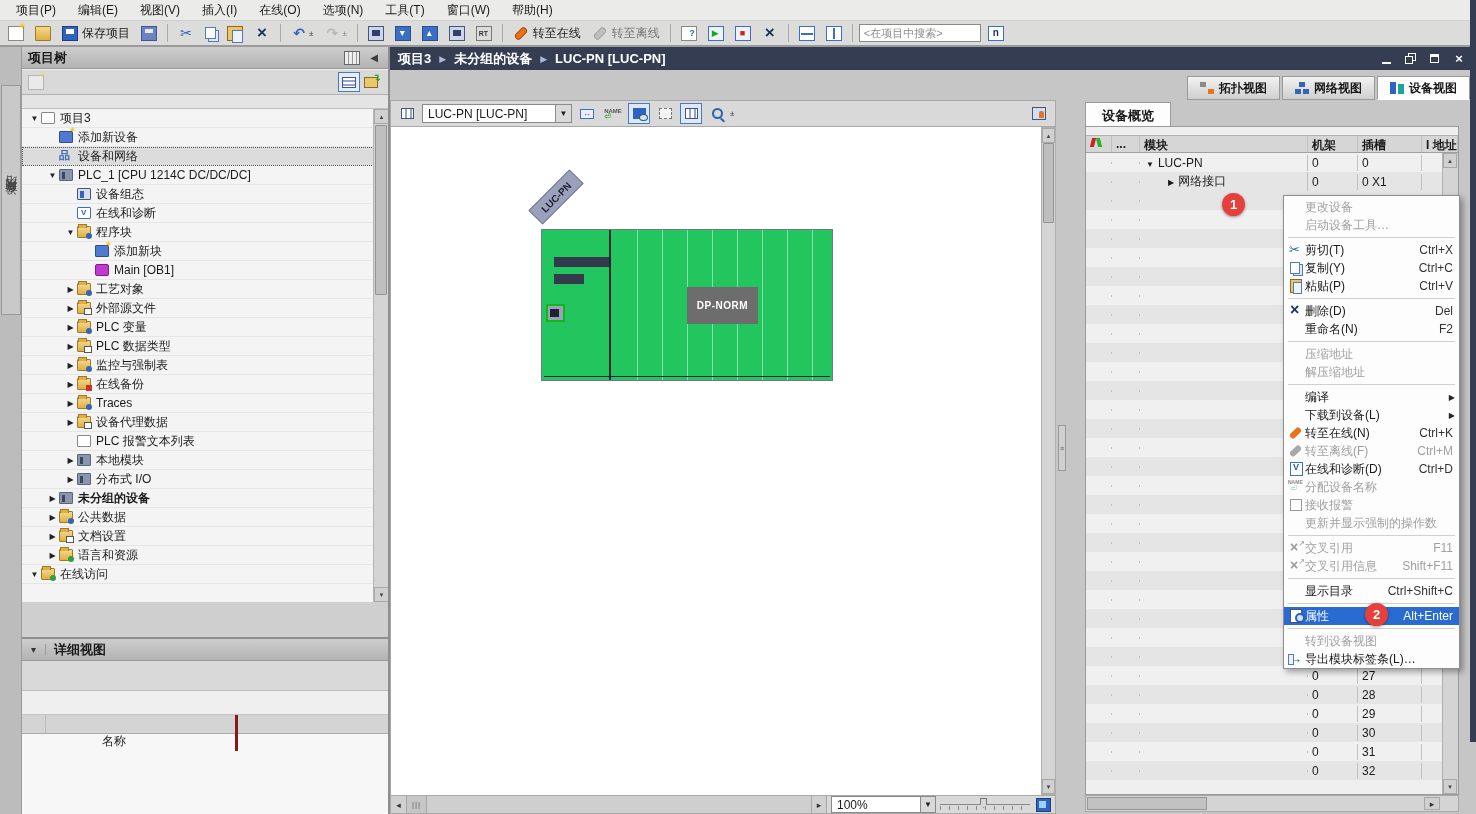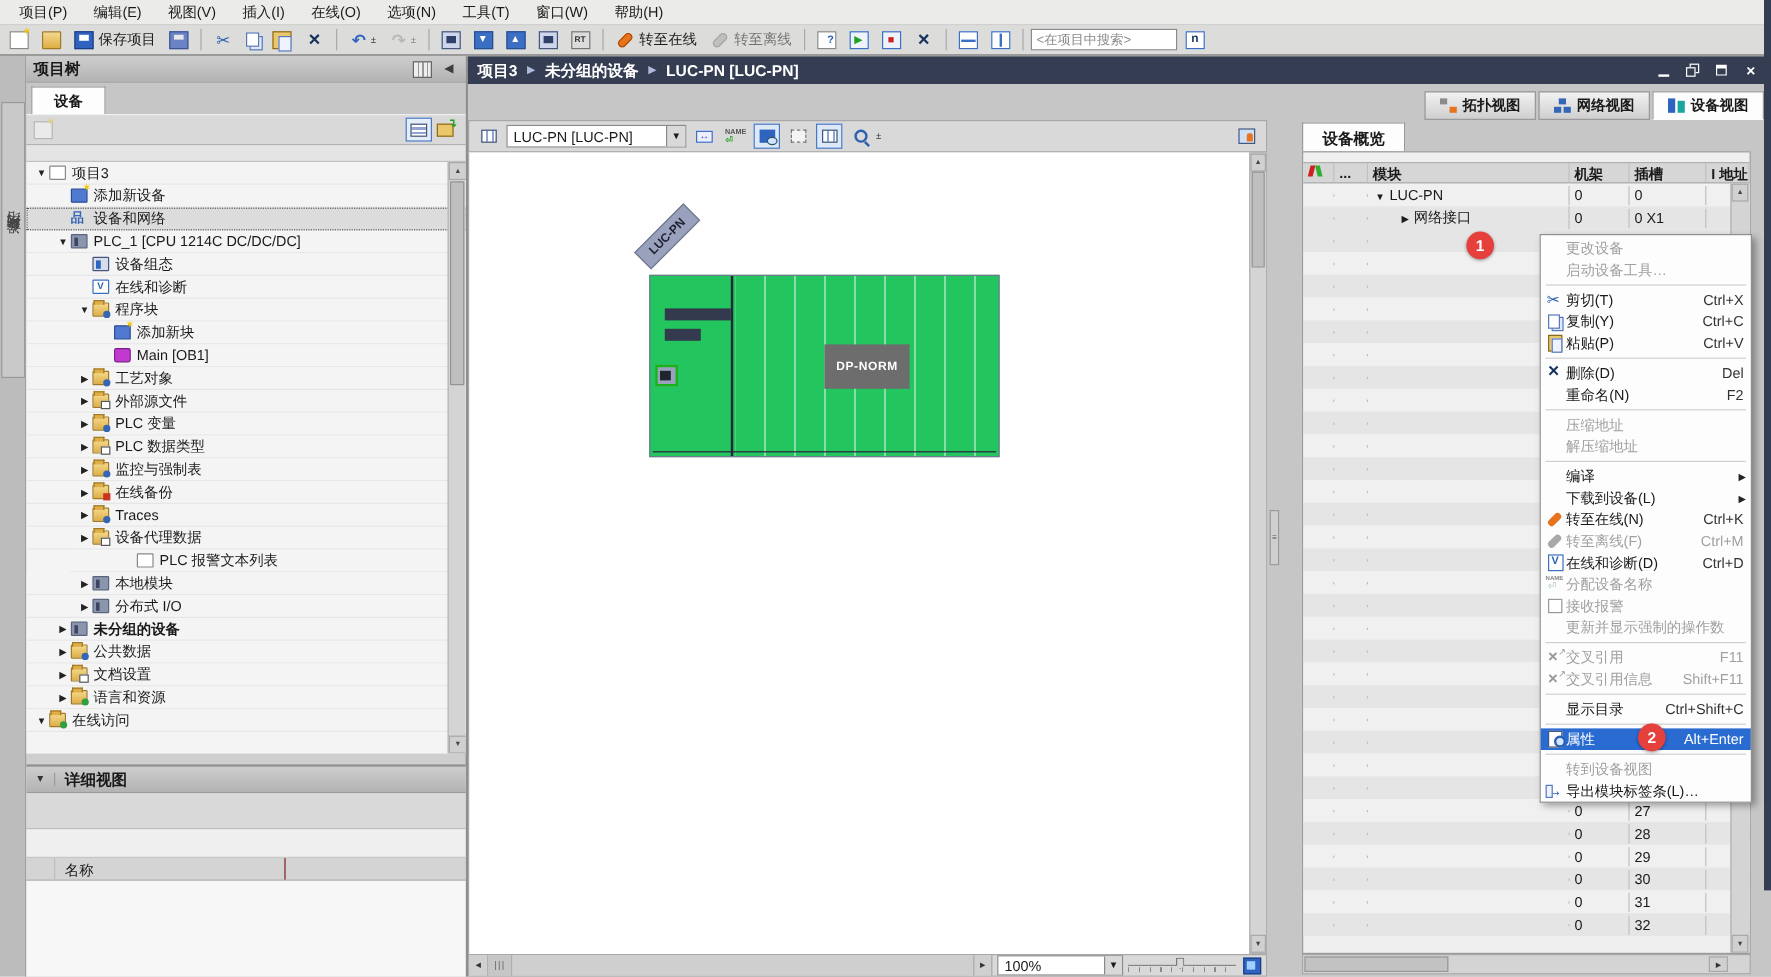--- a/index.html
+++ b/index.html
@@ -117,21 +117,21 @@
 
   
   .detail { position:absolute; left:0; bottom:0; width:100%; height:177px; background:#cfcfcf; border-top:2px solid #8f8f8f; }
   .detail-hdr { height:22px; background:linear-gradient(#cdcdcd,#b3b3b3); border-bottom:1px solid #9a9a9a; display:flex; align-items:center; }
   .detail-hdr .chev { width:24px; text-align:center; font-size:10px; color:#333; border-right:1px solid #9a9a9a; }
   .detail-hdr .t { font-weight:bold; font-size:13px; padding-left:8px; }
   .detail-band1 { height:30px; background:#d9d9d9; border-bottom:1px solid #bdbdbd; }
   .detail-band2 { height:24px; background:#efefef; border-bottom:1px solid #c6c6c6; }
   .detail-cols { height:19px; background:#d4d4d4; border-bottom:1px solid #ababab; display:flex; }
   .detail-cols .c1 { width:24px; border-right:1px solid #bdbdbd; }
-  .detail-cols .c2 { flex:1; padding:2px 8px; border-right:1px solid #7f1d1d; }
+  .detail-cols .c2 { flex:1; padding:18px 8px; border-right:3px solid #7f1d1d;margin-left:48px; }
   .detail-cols .c3 { width:150px; }
   .detail-body { background:#f7f7f7; height:80px; }
 
   
   .main { position:absolute; left:390px; top:47px; width:1086px; height:767px; background:#c6c6c6; }
   .crumbbar { position:absolute; left:0; top:0; width:100%; height:23px; background:#343d52; color:#fff;
     display:flex; align-items:center; padding:0 8px; font-weight:bold; font-size:13px; }
   .crumb-sep { color:#aebadd; font-size:9px; margin:0 8px; }
   .crumbbar .sp { flex:1; }
   .wctl { width:18px; text-align:center; margin-left:6px; color:#fff; position:relative; height:16px; }
@@ -397,25 +397,20 @@
     </div>
   </div>
 
   <div class="tree-panel">
     <div class="panel-hdr">
       <span>项目树</span>
       <span class="sp"></span>
       <span class="hdr-ico cols"></span>
       <span class="hdr-ico">◀</span>
     </div>
-    <div class="tp-tabs">
-      <div class="tp-tab">
-        <span>设备</span>
-      </div>
-    </div>
     <div class="tp-toolbar">
       <span class="tbi i-page i-star" style="opacity:.45"></span>
       <span class="sp"></span>
       <span class="tbox active">
           <span class="ico-list"></span>
         </span>
       <span class="tbox">
           <span class="ico-sortcol"></span>
         </span>
     </div>
@@ -499,21 +494,21 @@
         <div class="tree-row" style="padding-left: 42px;">
           <span class="arr">▶</span>
           <span class="ti fold dot-b"></span>
           <span class="lbl">Traces</span>
         </div>
         <div class="tree-row" style="padding-left: 42px;">
           <span class="arr">▶</span>
           <span class="ti fold dot-w"></span>
           <span class="lbl">设备代理数据</span>
         </div>
-        <div class="tree-row" style="padding-left: 42px; margin-left: 37px;">
+        <div class="tree-row" style="padding-left: 42px;">
           <span class="arr"></span>
           <span class="ti page"></span>
           <span class="lbl">PLC 报警文本列表</span>
         </div>
         <div class="tree-row" style="padding-left: 42px;">
           <span class="arr">▶</span>
           <span class="ti rack"></span>
           <span class="lbl">本地模块</span>
         </div>
         <div class="tree-row" style="padding-left: 42px;">

